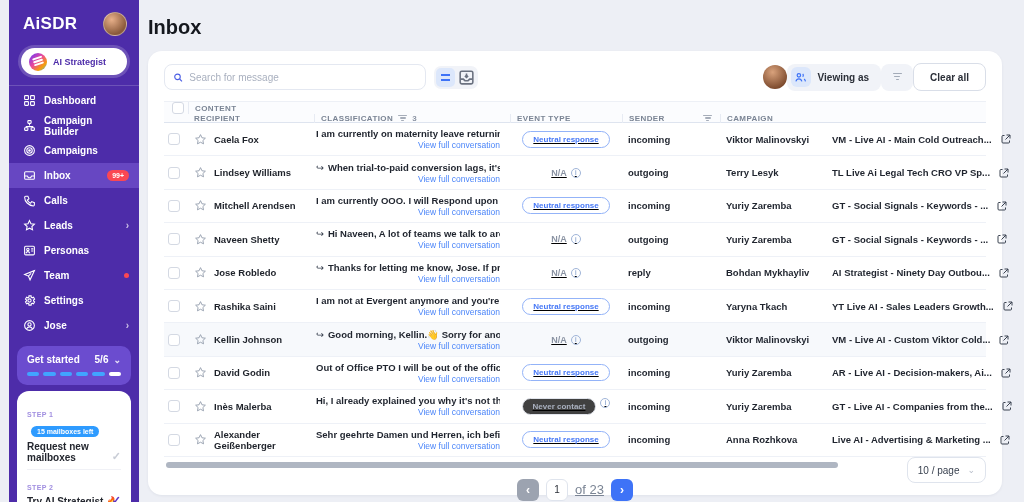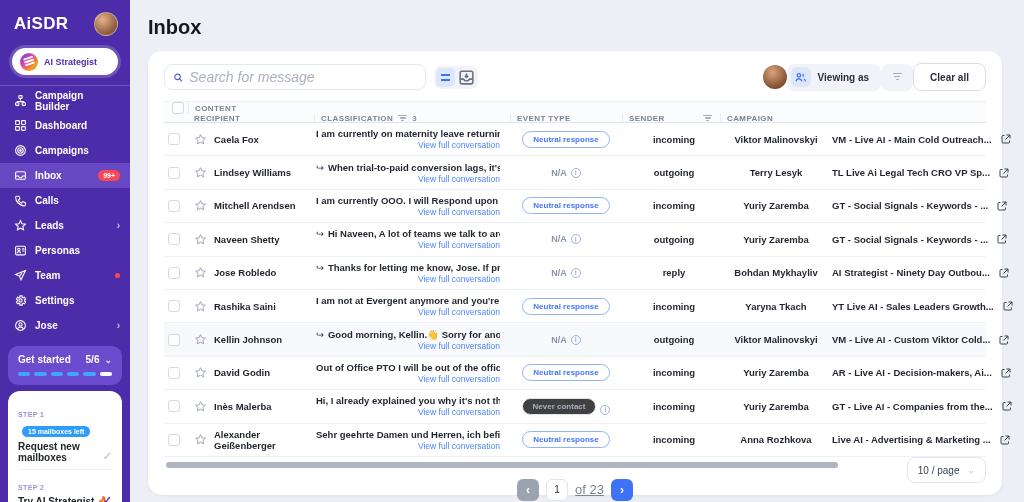--- a/index.html
+++ b/index.html
@@ -1,20 +1,20 @@
 <!DOCTYPE html>
 <html><head>
 <meta charset="utf-8">
 <style>
   * { margin:0; padding:0; box-sizing:border-box; }
   html,body { width:1024px; height:502px; overflow:hidden;
     font-family:"Liberation Sans", sans-serif; background:#EDEFF5; }
 
   
-  .sidebar { position:absolute; left:0; top:0; width:130px; height:502px;
+  .sidebar { position:absolute; left:9px; top:0; width:130px; height:502px;
     background:#4D2CA9; color:#fff; overflow:hidden; }
   .sb-head { display:flex; align-items:center; justify-content:space-between; padding:12px 12px 8px 14px; }
   .sb-logo { font-size:17px; font-weight:800; letter-spacing:.3px; }
   .sb-avatar { width:24px; height:24px; border-radius:50%;
     background:radial-gradient(circle at 35% 30%, #E8B08A, #8A5A3B 70%); border:1px solid rgba(255,255,255,.4); }
   .ai-pill { margin:4px 12px 10px; background:#fff; border-radius:16px; height:27px;
     display:flex; align-items:center; gap:6px; padding:0 8px; box-shadow:0 0 0 3px rgba(255,255,255,.18); cursor:pointer; }
   .ai-orb { width:18px; height:18px; border-radius:50%;
     background:linear-gradient(135deg,#7C3AED 10%,#EC4899 45%,#F59E0B 75%,#38BDF8 100%); position:relative; flex:0 0 auto; }
   .ai-orb::after { content:""; position:absolute; left:4px; top:7px; width:10px; height:1.6px; background:#fff;
@@ -49,22 +49,22 @@
   
   .main { position:absolute; left:130px; top:0; width:894px; height:502px; padding:14px 22px 10px 18px; }
   .page-title { font-size:20px; font-weight:800; color:#15181E; margin:2px 0 12px; }
   .card { background:#fff; border-radius:14px; height:444px; padding:12px 16px 10px;
     box-shadow:0 1px 3px rgba(25,35,60,.06); position:relative; }
 
   .toolbar { display:flex; align-items:center; gap:8px; margin-bottom:10px; }
   .search-box { width:262px; height:26px; border:1px solid #E4E8F1; border-radius:8px;
     display:flex; align-items:center; gap:6px; padding:0 8px; }
   .search-box svg { width:11px; height:11px; }
-  .search-box input { border:none; outline:none; font-size:14px; color:#333; width:100%;
-    font-family:"Liberation Sans",sans-serif;font-style:italic; }
+  .search-box input { border:none; outline:none; font-size:10px; color:#333; width:100%;
+    font-family:"Liberation Sans",sans-serif; }
   .search-box input::placeholder { color:#A9B0BF; }
   .view-toggle { background:#F1F3F8; border-radius:7px; padding:2px; display:flex; gap:2px; }
   .vt-btn { width:19px; height:19px; border-radius:5px; display:flex; align-items:center; justify-content:center; cursor:pointer; }
   .vt-btn.active { background:#DCE7FB; }
   .vt-lines { width:9px; height:7px; border-top:2px solid #3E73F7; border-bottom:2px solid #3E73F7; }
   .tb-right { margin-left:auto; display:flex; align-items:center; gap:0; }
   .tb-avatar { width:24px; height:24px; border-radius:50%;
     background:radial-gradient(circle at 40% 30%, #D9A27C, #7C4A2D 75%); }
   .viewing-pill { background:#F1F3F8; border-radius:8px; height:27px; display:flex; align-items:center;
     gap:7px; padding:0 12px 0 4px; cursor:pointer; }
@@ -89,28 +89,28 @@
   .trow { height:33.4px; border-bottom:1px solid #EEF1F7; font-size:9.5px; cursor:pointer; }
   .trow.hl { background:#F7F9FC; }
   .cb { width:12px; height:12px; border:1px solid #D4D9E3; border-radius:3px; margin-left:4px; display:block; background:#fff; }
   .star { color:#9AA3B2; display:flex; justify-content:center; }
   .star svg { width:13px; height:13px; }
   .rname { font-weight:700; color:#1E222A; padding-left:2px; }
   .ccell { padding:0 10px 0 2px; }
   .ctext { font-weight:700; color:#1F242E; white-space:nowrap; overflow:hidden; text-align:right; }
   .ctext .arrow { float:left; color:#3A4250; font-weight:400; margin-right:4px; }
   .vlink { display:block; text-align:right; color:#4C86F9; font-size:8.5px; font-weight:400; margin-top:1px; }
-  .clf { display:flex; align-items:flex-end; justify-content:center; gap:4px; }
+  .clf { display:flex; align-items:flex-start; justify-content:center; gap:4px;text-decoration:underline; }
   .pill { border:1px solid #93B3F8; color:#4577F6; background:#fff; font-size:8px; font-weight:600;
     border-radius:10px; padding:3px 10px; white-space:nowrap; }
   .pill.gray { border-color:#E3E6ED; color:#A9B0BF; background:#404040; }
   .na { color:#8A93A3; font-size:9px; font-weight:600; }
   .info { width:10px; height:10px; border:1px solid #9FB4D8; border-radius:50%; color:#9FB4D8;
     font-size:7px; font-weight:700; display:flex; align-items:center; justify-content:center; font-style:normal; }
-  .evt, .snd { font-weight:700; color:#1F242E; padding-left:6px;text-align:center; }
+  .evt, .snd { font-weight:700; color:#1F242E; padding-left:6px; }
   .cmp { display:flex; align-items:center; font-weight:700; color:#1F242E; padding-left:6px; }
   .cmp .ctext2 { white-space:nowrap; overflow:hidden; flex:1; }
   .ext { margin-left:8px; margin-right:2px; color:#3A4250; display:flex; cursor:pointer; }
   .ext svg { width:12px; height:12px; }
 
   .hscroll { height:6px; width:672px; background:#AFB6C2; border-radius:3px; margin:5px 0 0 2px; }
   .pager { display:flex; align-items:center; justify-content:center; gap:7px; margin-top:11px; }
   .pg-btn { width:22px; height:22px; border-radius:6px; display:flex; align-items:center; justify-content:center;
     color:#fff; font-size:12px; font-weight:700; cursor:pointer; }
   .pg-prev { background:#9CA3B0; }
@@ -133,35 +133,35 @@
     <div class="sb-avatar"></div>
   </div>
   <div class="ai-pill">
     <div class="ai-orb"></div>
     <span>AI Strategist</span>
   </div>
   <div class="sb-divider"></div>
 
   <div class="nav-item">
     <svg viewBox="0 0 24 24" fill="none" stroke="#fff" stroke-width="2">
+        <rect x="3" y="3" width="7" height="7" rx="1"></rect>
+        <rect x="14" y="3" width="7" height="7" rx="1"></rect>
+        <rect x="3" y="14" width="7" height="7" rx="1"></rect>
+        <rect x="14" y="14" width="7" height="7" rx="1"></rect>
+      </svg>
+    <span>Dashboard</span>
+  </div>
+  <div class="nav-item">
+    <svg viewBox="0 0 24 24" fill="none" stroke="#fff" stroke-width="2">
         <rect x="9" y="3" width="6" height="5" rx="1"></rect>
         <rect x="3" y="16" width="6" height="5" rx="1"></rect>
         <rect x="15" y="16" width="6" height="5" rx="1"></rect>
         <path d="M12 8v4M6 16v-2h12v2"></path>
       </svg>
     <span>Campaign Builder</span>
-  </div>
-  <div class="nav-item">
-    <svg viewBox="0 0 24 24" fill="none" stroke="#fff" stroke-width="2">
-        <rect x="3" y="3" width="7" height="7" rx="1"></rect>
-        <rect x="14" y="3" width="7" height="7" rx="1"></rect>
-        <rect x="3" y="14" width="7" height="7" rx="1"></rect>
-        <rect x="14" y="14" width="7" height="7" rx="1"></rect>
-      </svg>
-    <span>Dashboard</span>
   </div>
   <div class="nav-item">
     <svg viewBox="0 0 24 24" fill="none" stroke="#fff" stroke-width="2">
         <circle cx="12" cy="12" r="9"></circle>
         <circle cx="12" cy="12" r="5"></circle>
         <circle cx="12" cy="12" r="1.5" fill="#fff"></circle>
       </svg>
     <span>Campaigns</span>
   </div>
   <div class="nav-item active">

